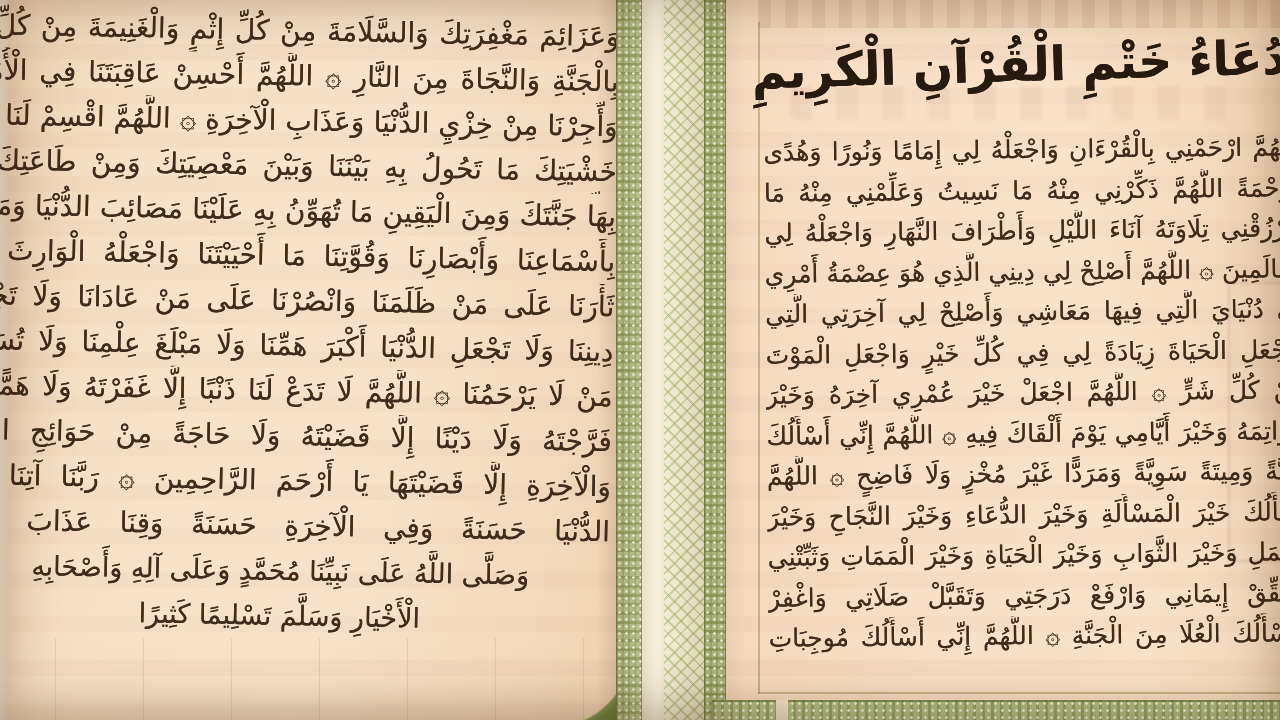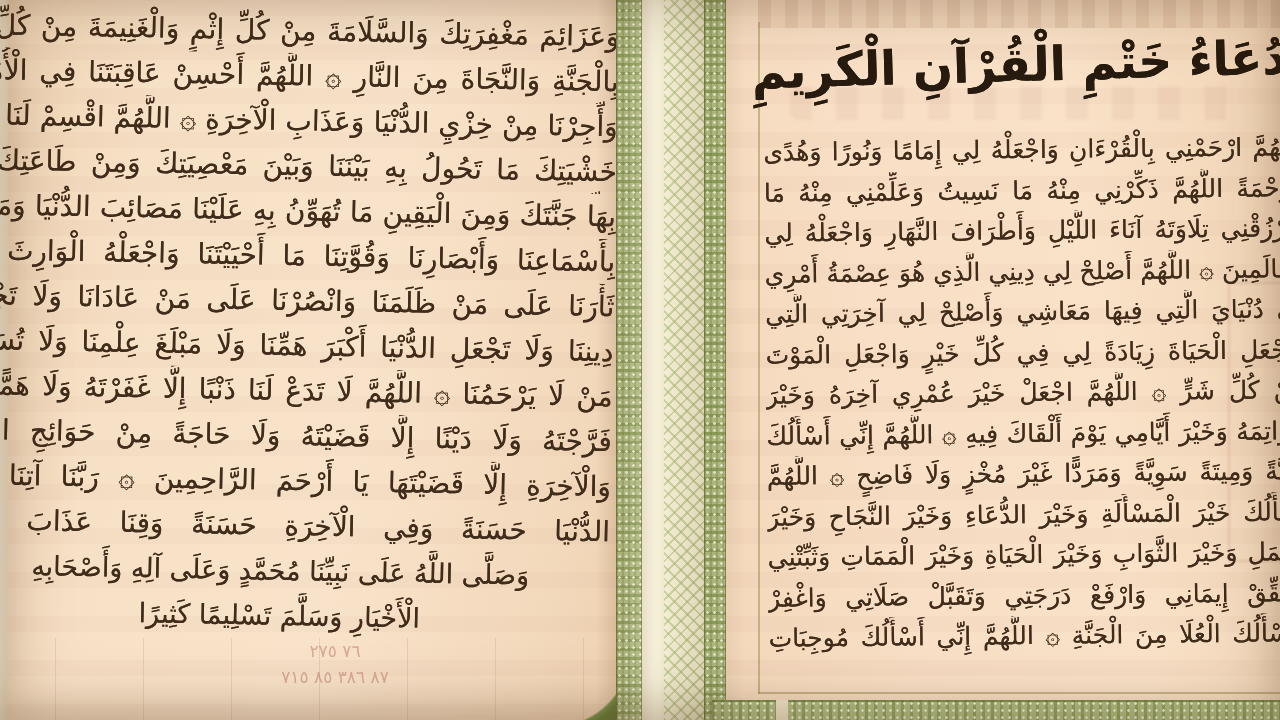--- a/index.html
+++ b/index.html
@@ -139,22 +139,20 @@
     <div class="line">دِينِنَا وَلَا تَجْعَلِ الدُّنْيَا أَكْبَرَ هَمِّنَا وَلَا مَبْلَغَ عِلْمِنَا وَلَا تُسَلِّطْ عَلَيْنَا</div>
     <div class="line">مَنْ لَا يَرْحَمُنَا ۞ اللَّهُمَّ لَا تَدَعْ لَنَا ذَنْبًا إِلَّا غَفَرْتَهُ وَلَا هَمًّا إِلَّا</div>
     <div class="line">فَرَّجْتَهُ وَلَا دَيْنًا إِلَّا قَضَيْتَهُ وَلَا حَاجَةً مِنْ حَوَائِجِ الدُّنْيَا</div>
     <div class="line">وَالْآخِرَةِ إِلَّا قَضَيْتَهَا يَا أَرْحَمَ الرَّاحِمِينَ ۞ رَبَّنَا آتِنَا فِي</div>
     <div class="line">الدُّنْيَا حَسَنَةً وَفِي الْآخِرَةِ حَسَنَةً وَقِنَا عَذَابَ النَّارِ</div>
     <div class="line">وَصَلَّى اللَّهُ عَلَى نَبِيِّنَا مُحَمَّدٍ وَعَلَى آلِهِ وَأَصْحَابِهِ</div>
     <div class="line">الْأَخْيَارِ وَسَلَّمَ تَسْلِيمًا كَثِيرًا</div>
   </div>
 
   <div class="ghost-table">
-    <div class="ghost-row">٧٦ ٢٧٥</div>
-    <div class="ghost-row">٨٧ ٣٨٦ ٨٥ ٧١٥</div>
   </div>
 
   <div class="cover-corner"></div>
 
   <div class="strip green-dense strip-a"></div>
   <div class="strip gutter-cream"></div>
   <div class="strip strip-zigzag"></div>
   <div class="strip green-dense strip-c"></div>
 
   <div class="right-page">

